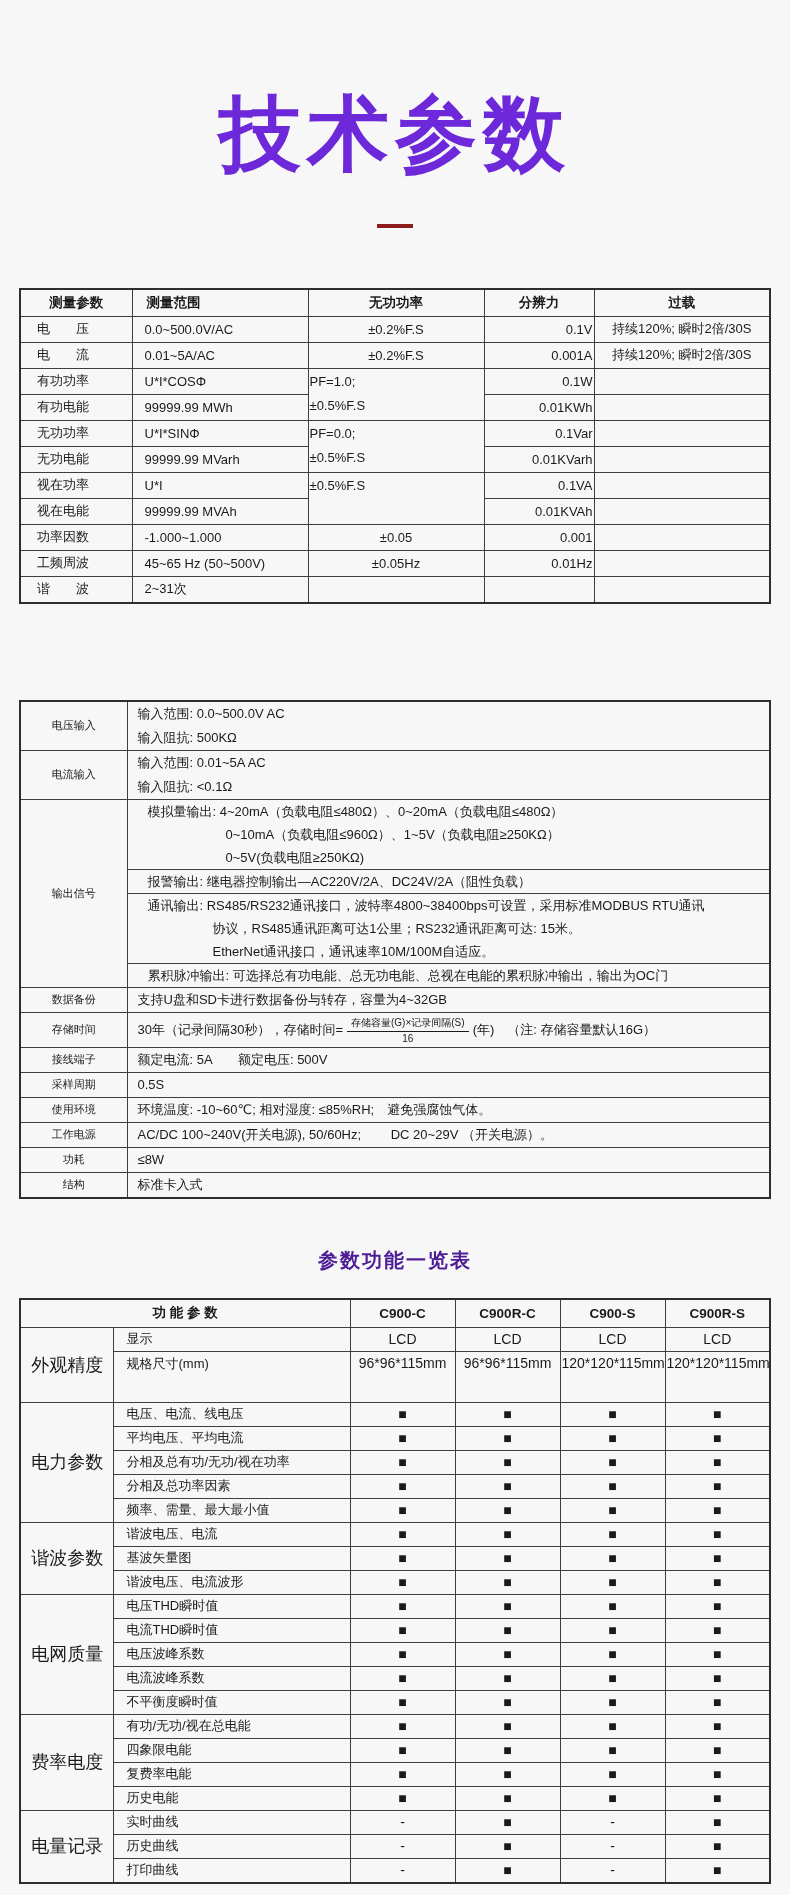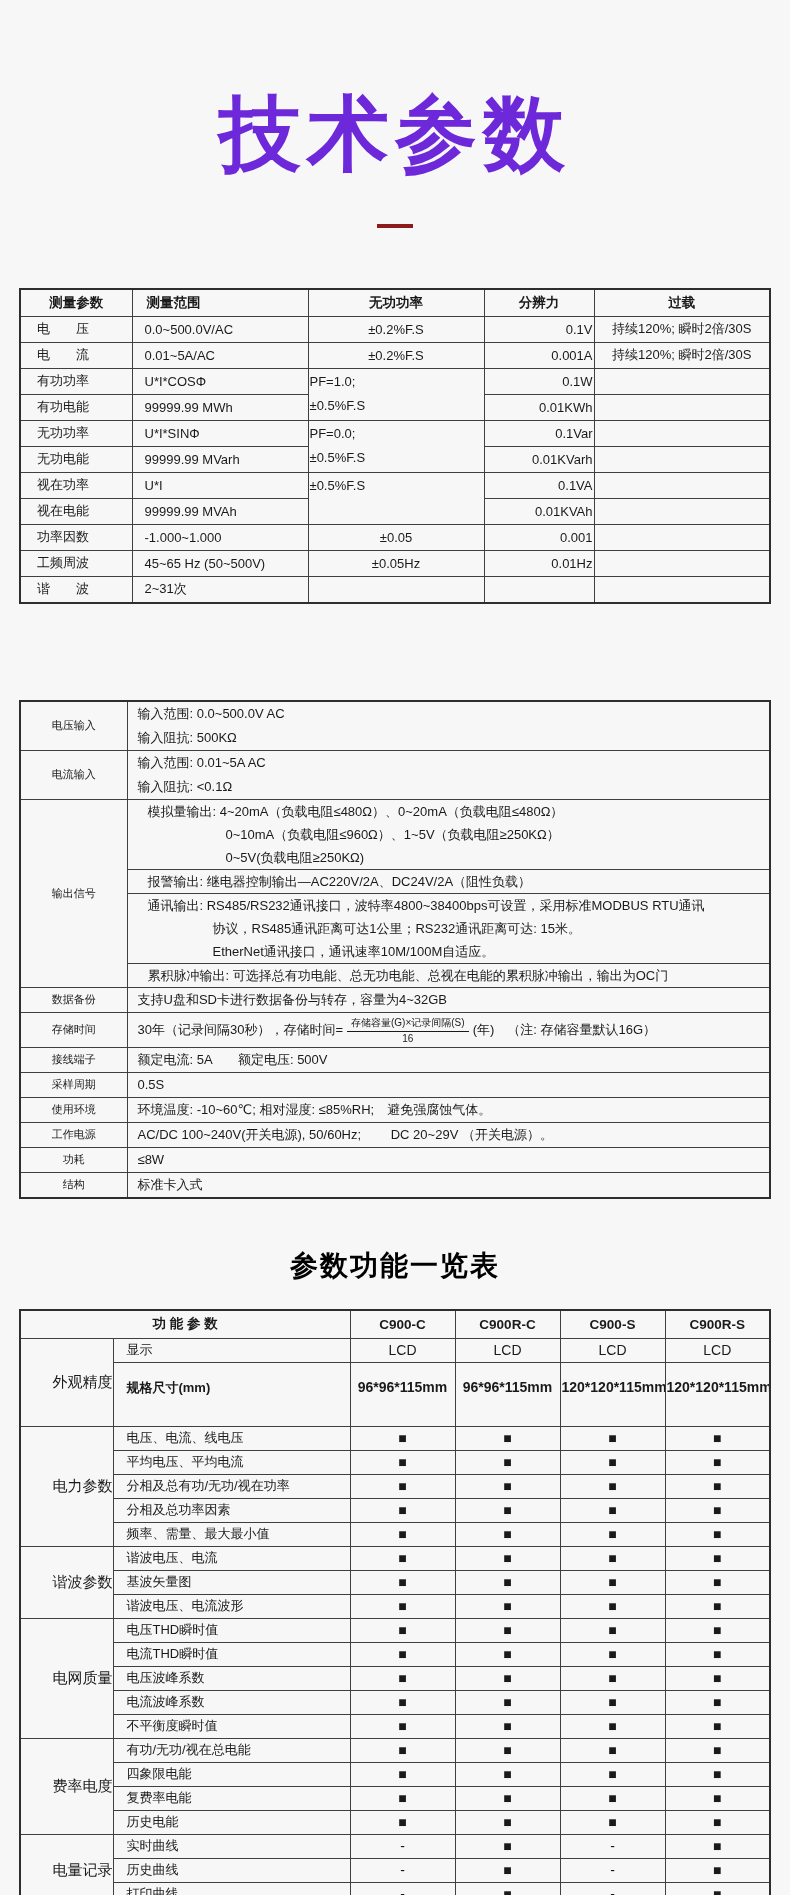--- a/index.html
+++ b/index.html
@@ -40,28 +40,28 @@
   .io .has-subrows{padding:0;}
   .io .io-subrow{border-bottom:1px solid #3f3f3f;}
   .io .io-subrow:last-child{border-bottom:none;}
   .io .io-subrow div{line-height:23px;padding-left:10px;}
   .formula{display:flex;align-items:center;line-height:normal;padding:3px 0;}
   .frac{display:inline-flex;flex-direction:column;align-items:center;font-size:10px;margin:0 4px;}
   .frac .num{border-bottom:1px solid #1a1a1a;padding:0 4px 1px;}
   .frac .den{padding-top:1px;}
 
   
-  .section-title{margin-top:48px;text-align:center;font-size:28px;font-weight:900;letter-spacing:2px;color:#000000;}
+  .section-title{margin-top:48px;text-align:center;font-size:20px;font-weight:900;letter-spacing:2px;color:#4c1d95;}
   .func{margin-top:24px;}
   .func th{height:25px;font-weight:bold;text-align:center;font-size:13.5px;}
   .func td{height:21px;}
-  .func .group-cell{text-align:right;font-size:15px;}
+  .func .group-cell{text-align:center;font-size:18px;}
   .func .feature-cell{text-align:left;padding-left:12px;}
   .func .value-cell{text-align:center;font-size:14px;}
-  .func tr.tall-row td{height:46px;vertical-align:top;padding-top:16px;font-weight:bold;}
+  .func tr.tall-row td{height:46px;vertical-align:top;padding-top:3px;}
   .mt-spec{margin-top:60px;}
   .mt-io{margin-top:96px;}
 </style>
 </head>
 <body>
 
 <div>
 
   <div class="page-title">技术参数</div>
   <div class="accent-divider"></div>

